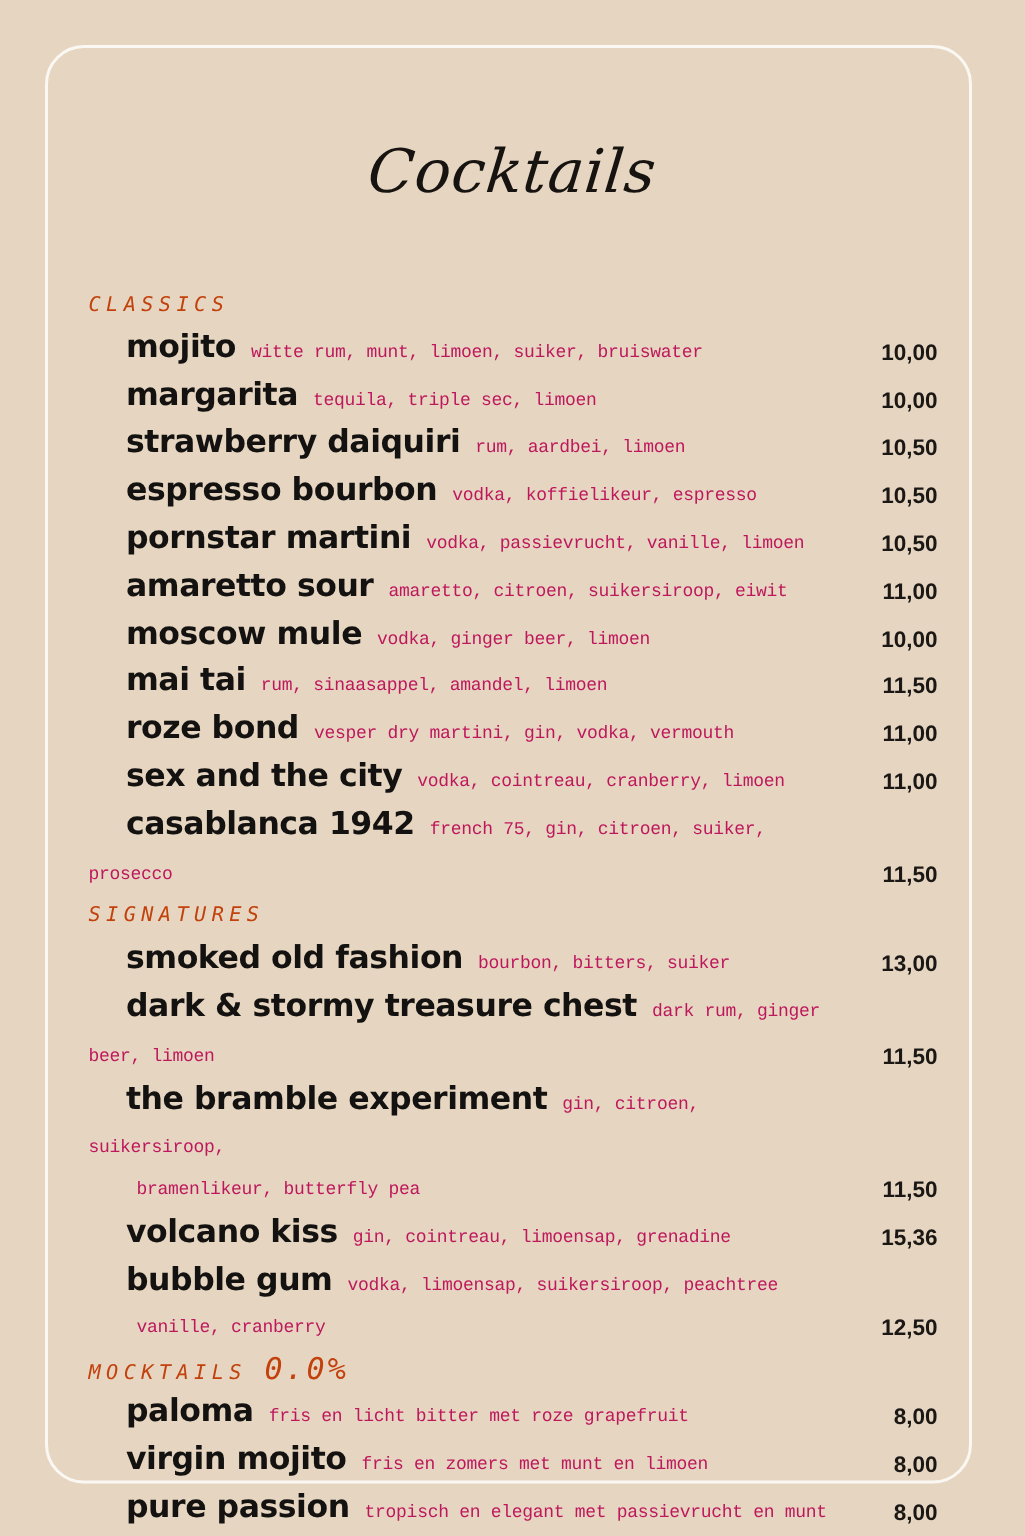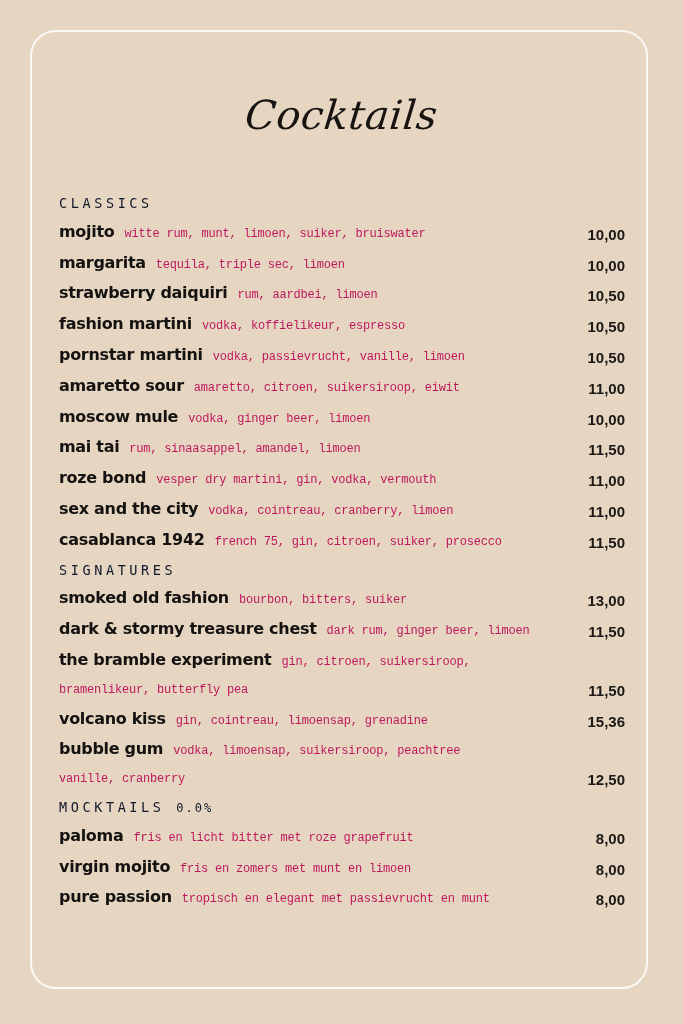--- a/index.html
+++ b/index.html
@@ -44,76 +44,79 @@
       left: 59px;
       top: 190px;
       width: 566px;
     }
     .section-header {
       height: 27.8px;
       line-height: 27.8px;
       font-family: "DejaVu Sans Mono", monospace;
       font-size: 13.5px;
       letter-spacing: 3.6px;
-      color: #0f172a;
+      color: #c2410c;
       text-transform: uppercase;
+      font-style: italic;
     }
     .section-header .suffix {
-      font-size: 12px;
+      font-size: 20px;
       letter-spacing: 2px;
     }
     .row {
       position: relative;
       min-height: 27.8px;
       line-height: 27.8px;
       font-size: 15px;
       padding-right: 70px;
     }
     .name {
       font-family: "DejaVu Sans", sans-serif;
       font-weight: bold;
-      font-size: 16px;
+      font-size: 21px;
       color: #141210;
       letter-spacing: -0.3px;
       margin-right: 10px;
+      margin-left: 25px;
     }
     .desc {
       font-family: Liberation Mono, monospace;
       font-weight: normal;
       font-size: 12px;
       color: #be185d;
       letter-spacing: -0.2px;
     }
     .price {
       position: absolute;
       right: 0;
       bottom: 0;
       line-height: 27.8px;
       font-family: "Liberation Sans", sans-serif;
       font-size: 15px;
       color: #1a1714;
       font-weight: bold;
     }
     .line2 {
       display: block;
+      margin-left: 32px;
     }
   </style>
 </head>
 <body>
 
 <div class="card"></div>
 
 <div class="title">Cocktails</div>
 
 <div class="menu" id="menu">
     <div class="section-header"><span>CLASSICS</span></div>
     <div class="row"><span class="name">mojito</span><span class="desc">witte rum, munt, limoen, suiker, bruiswater</span><span class="price">10,00</span></div>
     <div class="row"><span class="name">margarita</span><span class="desc">tequila, triple sec, limoen</span><span class="price">10,00</span></div>
     <div class="row"><span class="name">strawberry daiquiri</span><span class="desc">rum, aardbei, limoen</span><span class="price">10,50</span></div>
-    <div class="row"><span class="name">fashion martini</span><span class="desc">vodka, koffielikeur, espresso</span><span class="price">10,50</span></div>
+    <div class="row"><span class="name">espresso bourbon</span><span class="desc">vodka, koffielikeur, espresso</span><span class="price">10,50</span></div>
     <div class="row"><span class="name">pornstar martini</span><span class="desc">vodka, passievrucht, vanille, limoen</span><span class="price">10,50</span></div>
     <div class="row"><span class="name">amaretto sour</span><span class="desc">amaretto, citroen, suikersiroop, eiwit</span><span class="price">11,00</span></div>
     <div class="row"><span class="name">moscow mule</span><span class="desc">vodka, ginger beer, limoen</span><span class="price">10,00</span></div>
     <div class="row"><span class="name">mai tai</span><span class="desc">rum, sinaasappel, amandel, limoen</span><span class="price">11,50</span></div>
     <div class="row"><span class="name">roze bond</span><span class="desc">vesper dry martini, gin, vodka, vermouth</span><span class="price">11,00</span></div>
     <div class="row"><span class="name">sex and the city</span><span class="desc">vodka, cointreau, cranberry, limoen</span><span class="price">11,00</span></div>
     <div class="row"><span class="name">casablanca 1942</span><span class="desc">french 75, gin, citroen, suiker, prosecco</span><span class="price">11,50</span></div>
     <div class="section-header"><span>SIGNATURES</span></div>
     <div class="row"><span class="name">smoked old fashion</span><span class="desc">bourbon, bitters, suiker</span><span class="price">13,00</span></div>
     <div class="row"><span class="name">dark &amp; stormy treasure chest</span><span class="desc">dark rum, ginger beer, limoen</span><span class="price">11,50</span></div>

